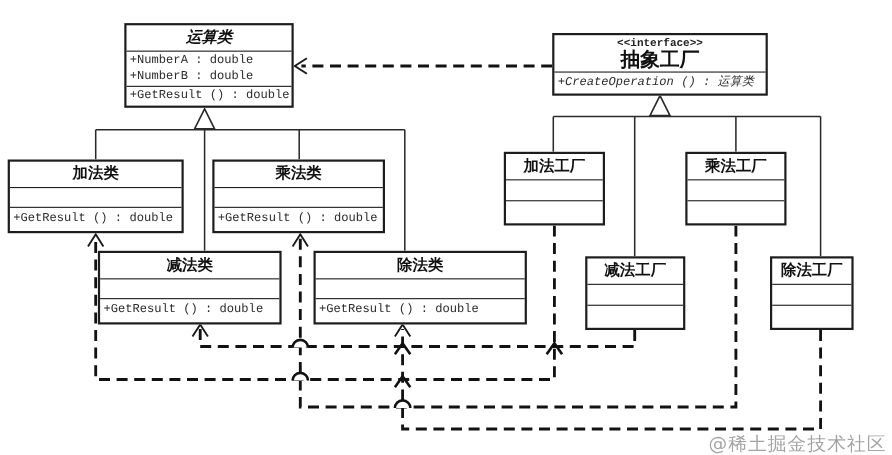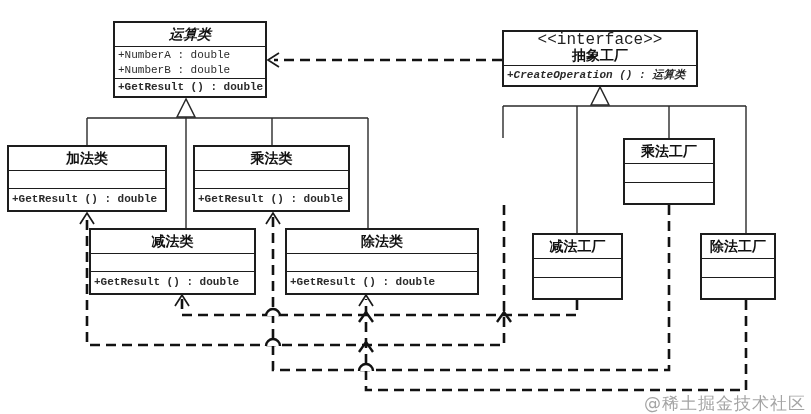--- a/index.html
+++ b/index.html
@@ -13,31 +13,31 @@
     display:flex;flex-direction:column;
   }
   .sec{border-top:1.5px solid #1d1d1d;box-sizing:border-box;overflow:hidden;}
   .sec:first-child{border-top:none;}
   .c-title{
     text-align:center;font-weight:bold;font-size:14px;line-height:22px;height:23px;
     color:#111;font-family:"DejaVu Sans",sans-serif;
   }
   .c-title.abstract{font-style:italic;}
   .stereo{
-    display:block;font-weight:normal;font-style:normal;font-size:16px;line-height:13px;
+    display:block;font-weight:bold;font-style:normal;font-size:10px;line-height:13px;
     font-family:"Liberation Mono",monospace;color:#222;margin-top:2px;
   }
-  .iface-name{display:block;font-size:14px;line-height:16px;font-weight:bold;}
+  .iface-name{display:block;font-size:18px;line-height:16px;font-weight:bold;}
   .member{
     font-family:"Liberation Mono",monospace;font-size:11px;line-height:15px;
     color:#2b2b2b;padding-left:3px;white-space:nowrap;
   }
   .member.it{font-style:italic;}
   .m-sec{display:flex;flex-direction:column;justify-content:center;}
-  .grow{flex:1;font-weight:bold;}
+  .grow{flex:1;}
   #watermark{
     position:absolute;right:5px;bottom:-1px;font-size:17px;letter-spacing:1px;
     color:rgba(148,148,148,0.85);font-family:"DejaVu Sans",sans-serif;z-index:5;
   }
 </style>
 </head>
 <body>
 
 <div id="stage">
 
@@ -135,20 +135,25 @@
   </div>
 
   <div class="uml" style="left:285px;top:228px;width:194px;height:67px">
     <div class="sec c-title">除法类</div>
     <div class="sec" style="height:18px"></div>
     <div class="sec m-sec grow">
       <div class="member">+GetResult () : double</div>
     </div>
   </div>
 
+  <div class="uml" style="left:458px;top:138px;width:92px;height:67px">
+    <div class="sec c-title">加法工厂</div>
+    <div class="sec" style="height:19px"></div>
+    <div class="sec grow"></div>
+  </div>
 
   <div class="uml" style="left:623px;top:138px;width:92px;height:67px">
     <div class="sec c-title">乘法工厂</div>
     <div class="sec" style="height:19px"></div>
     <div class="sec grow"></div>
   </div>
 
   <div class="uml" style="left:532px;top:233px;width:91px;height:67px">
     <div class="sec c-title">减法工厂</div>
     <div class="sec" style="height:19px"></div>

